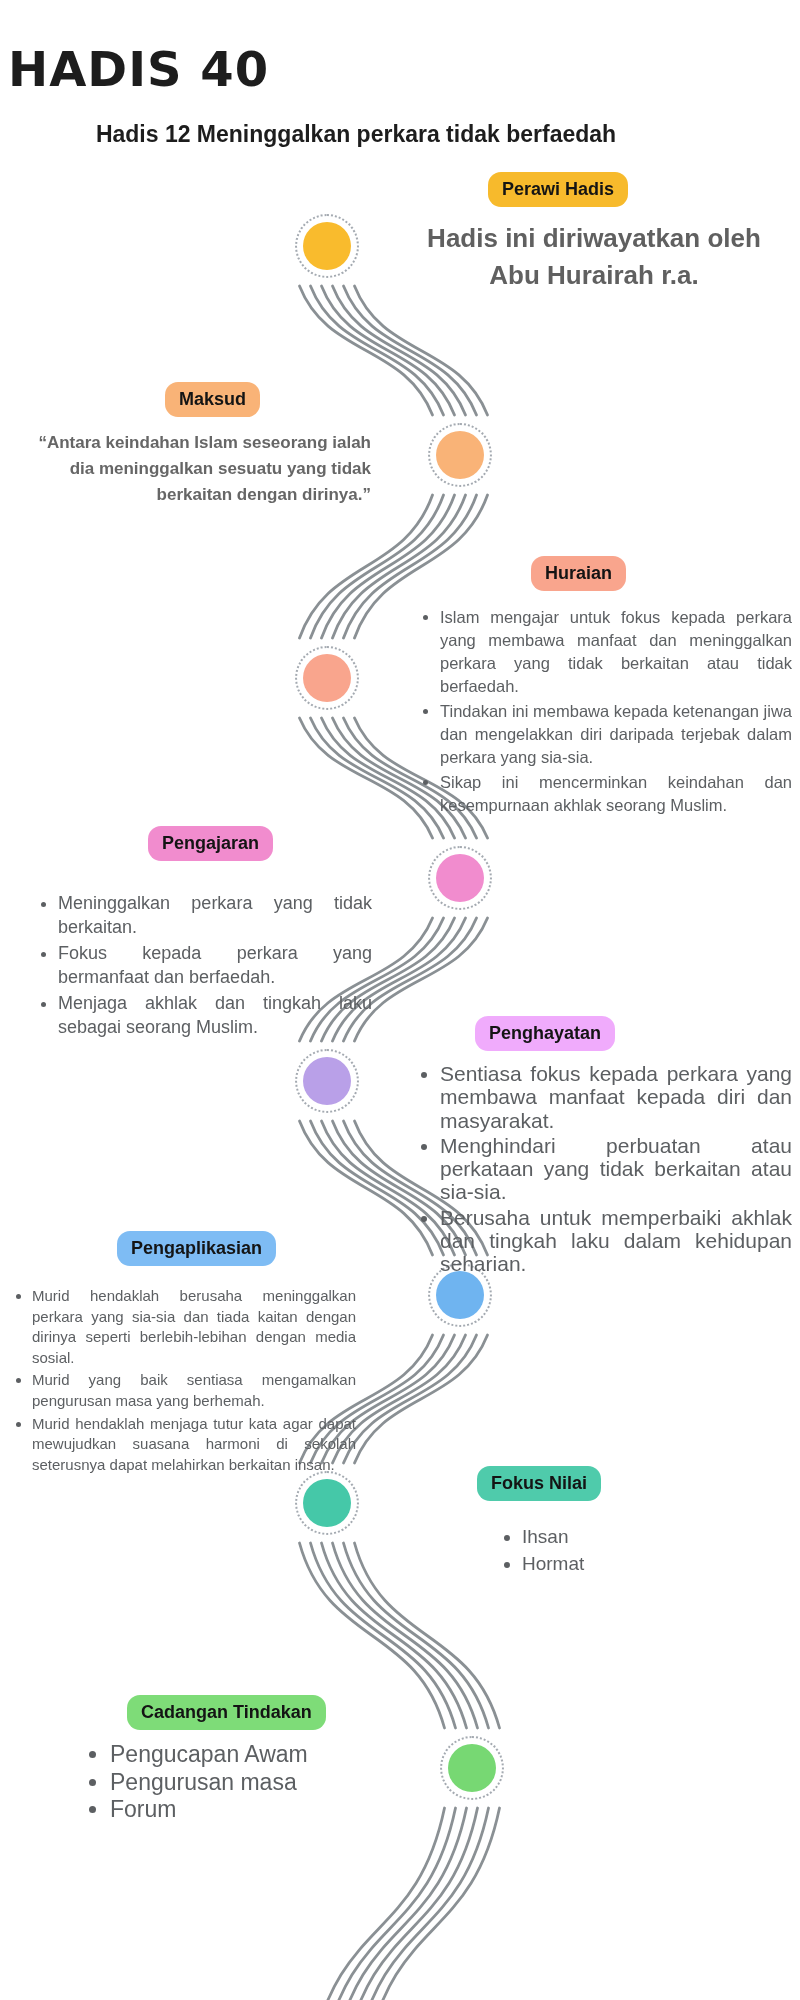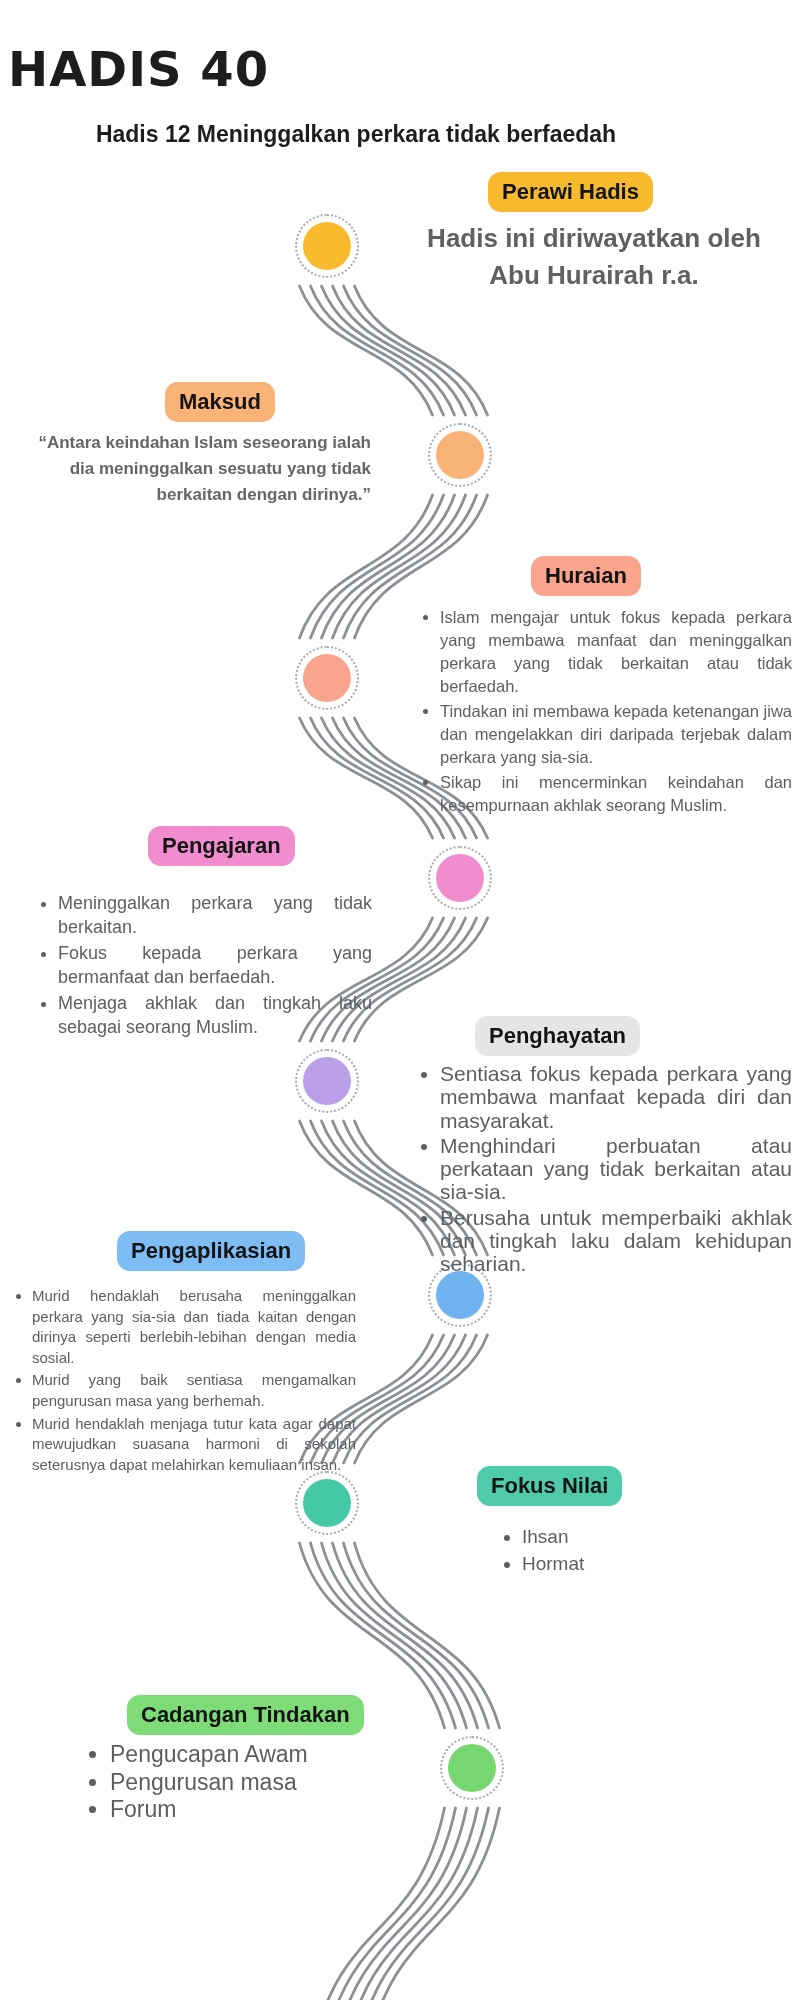--- a/index.html
+++ b/index.html
@@ -15,21 +15,21 @@
     font-family:"DejaVu Sans", "Liberation Sans", sans-serif;
     font-weight:bold; font-size:48px; letter-spacing:1px; color:#1d1d1d; line-height:1.05;
   }
   .subtitle {
     position:absolute; left:0; top:121px; width:648px; text-align:center;
     font-weight:bold; font-size:23px; color:#1d1d1d;margin-left:32px;
   }
 
   .badge {
     position:absolute; display:inline-block; padding:7px 14px; border-radius:13px;
-    font-weight:bold; font-size:22px; color:#141414; white-space:nowrap;
+    font-weight:bold; font-size:18px; color:#141414; white-space:nowrap;
   }
 
   .ring {
     position:absolute; width:60px; height:60px; border:2px dotted #a4aab1;
     border-radius:50%; display:flex; align-items:center; justify-content:center;
     background:#ffffff;
   }
   .dot { width:48px; height:48px; border-radius:50%; }
 
   .body-text { position:absolute; color:#5c5f62; }
@@ -148,35 +148,35 @@
 
   <div class="badge" style="left: 148px; top: 826px; background-color: rgb(241, 140, 206);">Pengajaran</div>
   <div class="body-text" style="left:36px; top:872px; width:336px;margin-top:19px;">
     <ul class="blist justify pengajaran-list">
       <li>Meninggalkan perkara yang tidak berkaitan.</li>
       <li>Fokus kepada perkara yang bermanfaat dan berfaedah.</li>
       <li>Menjaga akhlak dan tingkah laku sebagai seorang Muslim.</li>
     </ul>
   </div>
 
-  <div class="badge" style="left: 475px; top: 1016px; background-color: #e5e5e5;">Penghayatan</div>
+  <div class="badge" style="left: 475px; top: 1016px; background-color: #f0abfc;">Penghayatan</div>
   <div class="body-text" style="left:418px; top:1062px; width:374px;">
     <ul class="blist justify penghayatan-list">
       <li>Sentiasa fokus kepada perkara yang membawa manfaat kepada diri dan masyarakat.</li>
       <li>Menghindari perbuatan atau perkataan yang tidak berkaitan atau sia-sia.</li>
       <li>Berusaha untuk memperbaiki akhlak dan tingkah laku dalam kehidupan seharian.</li>
     </ul>
   </div>
 
   <div class="badge" style="left: 117px; top: 1231px; background-color: rgb(126, 188, 244);">Pengaplikasian</div>
   <div class="body-text" style="left:12px; top:1286px; width:344px;">
     <ul class="blist justify pengaplikasian-list" style="padding-left:20px;">
       <li>Murid hendaklah berusaha meninggalkan perkara yang sia-sia dan tiada kaitan dengan dirinya seperti berlebih-lebihan dengan media sosial.</li>
       <li>Murid yang baik sentiasa mengamalkan pengurusan masa yang berhemah.</li>
-      <li>Murid hendaklah menjaga tutur kata agar dapat mewujudkan suasana harmoni di sekolah seterusnya dapat melahirkan kemuliaan insan.</li>
+      <li>Murid hendaklah menjaga tutur kata agar dapat mewujudkan suasana harmoni di sekolah seterusnya dapat melahirkan berkaitan insan.</li>
     </ul>
   </div>
 
   <div class="badge" style="left: 477px; top: 1466px; background-color: rgb(79, 203, 171);">Fokus Nilai</div>
   <div class="body-text" style="left:500px; top:1524px; width:160px;">
     <ul class="blist fokus-list">
       <li>Ihsan</li>
       <li>Hormat</li>
     </ul>
   </div>

